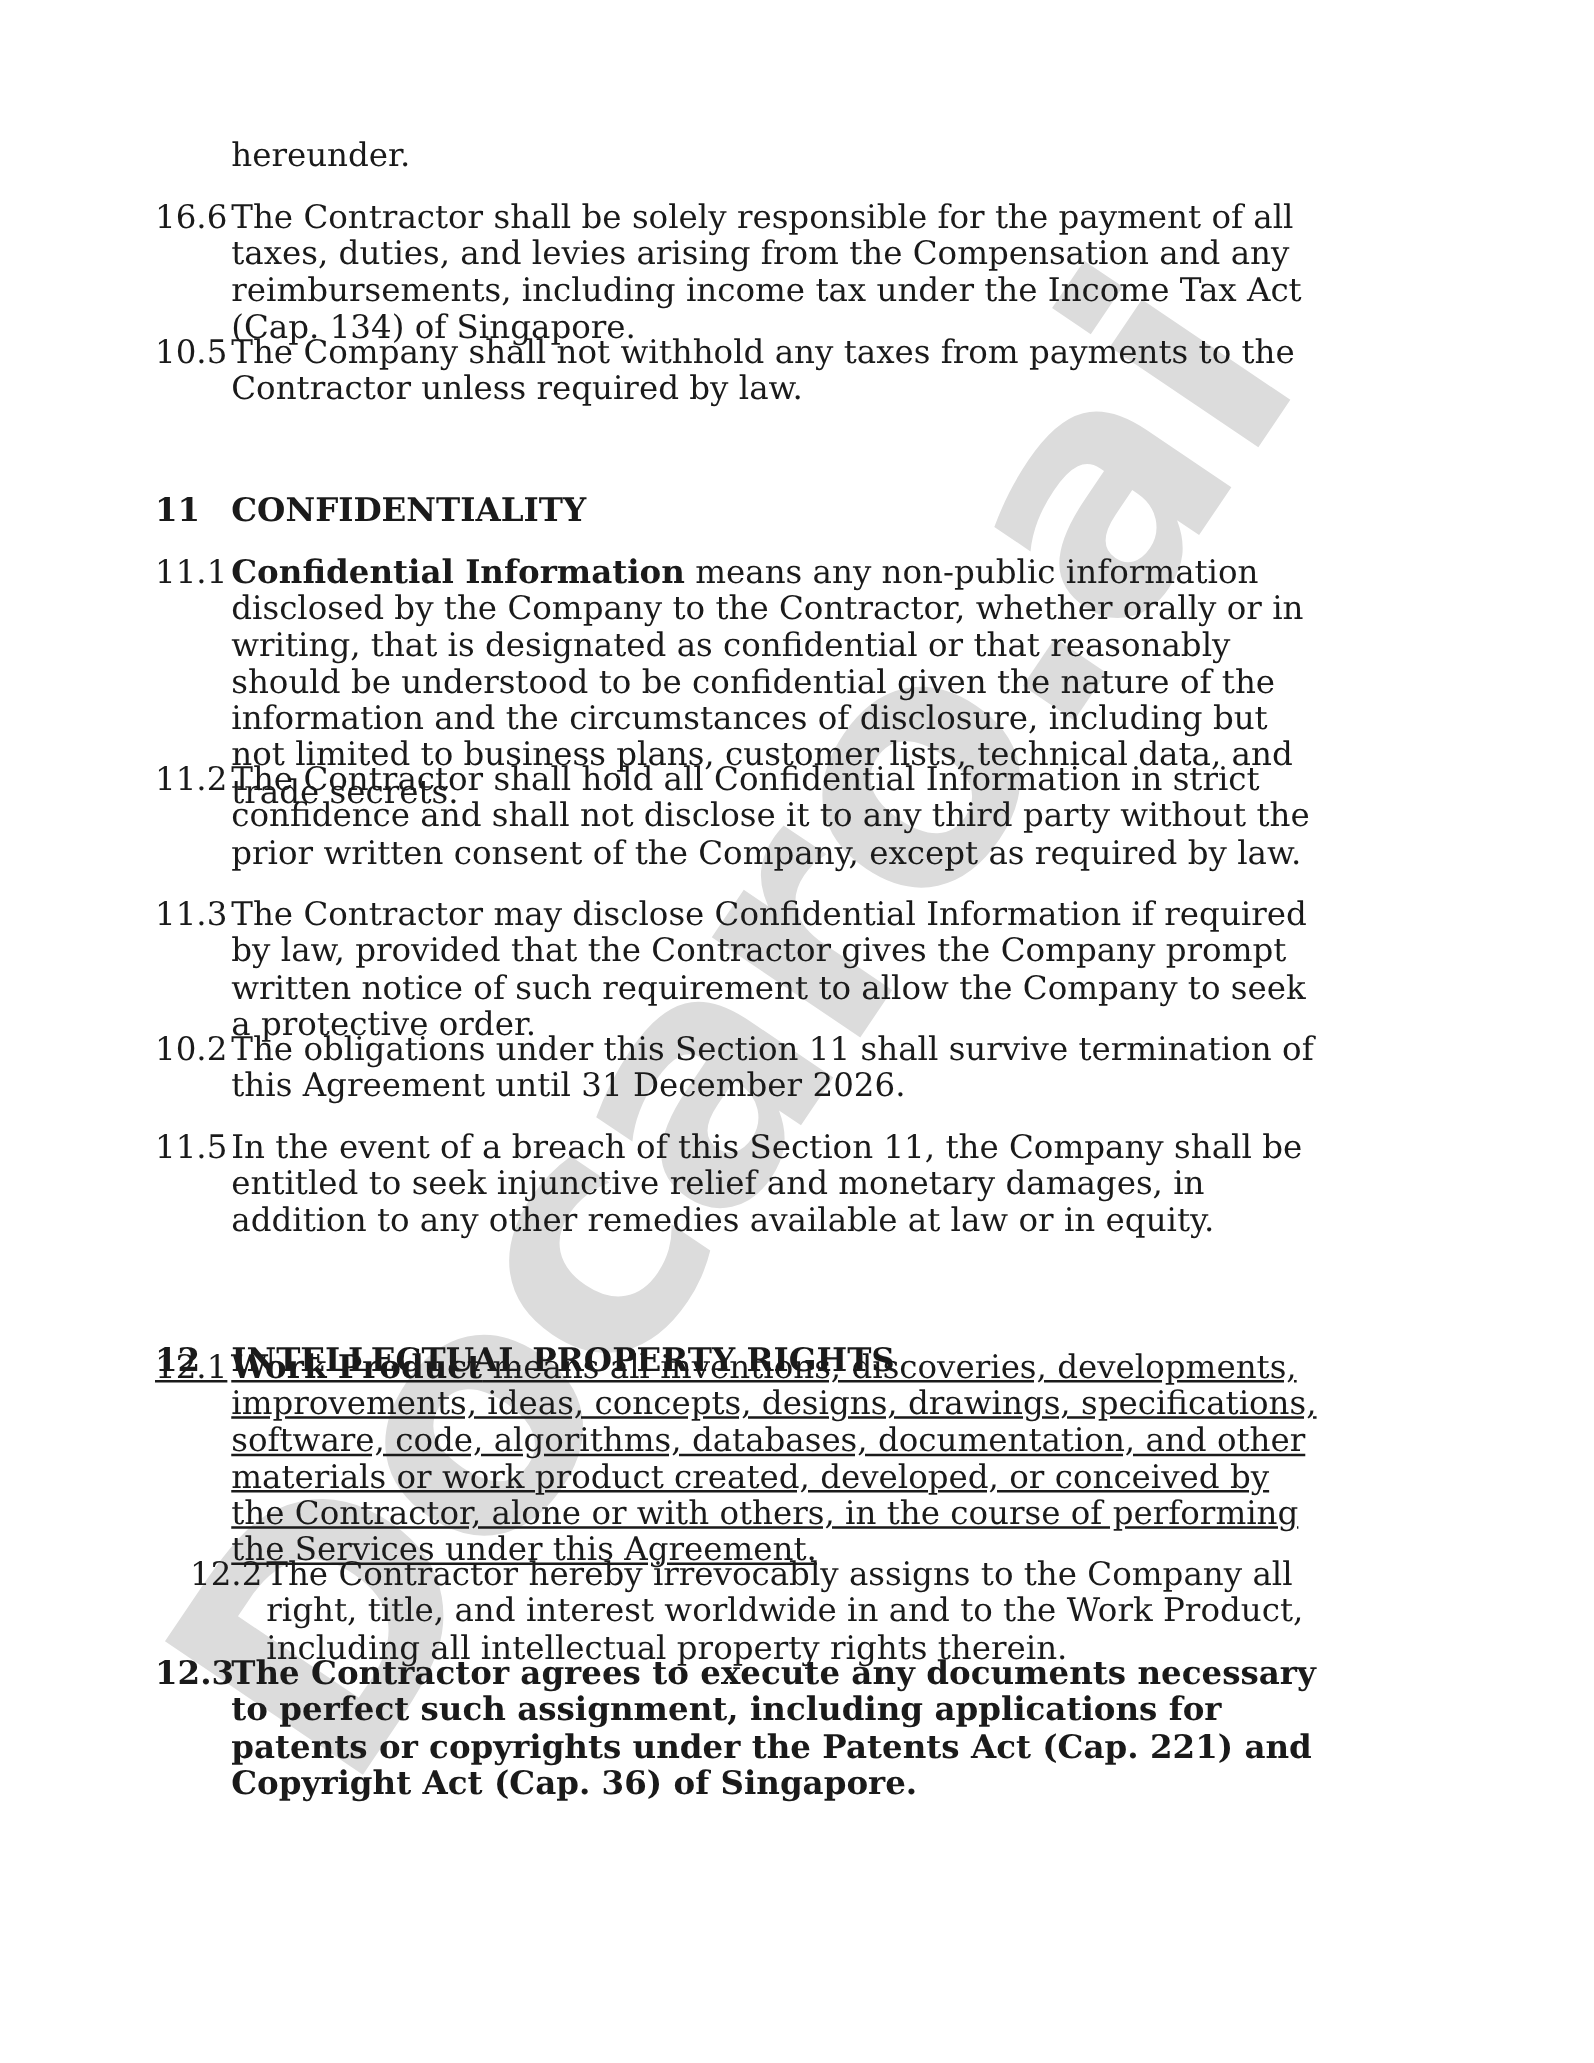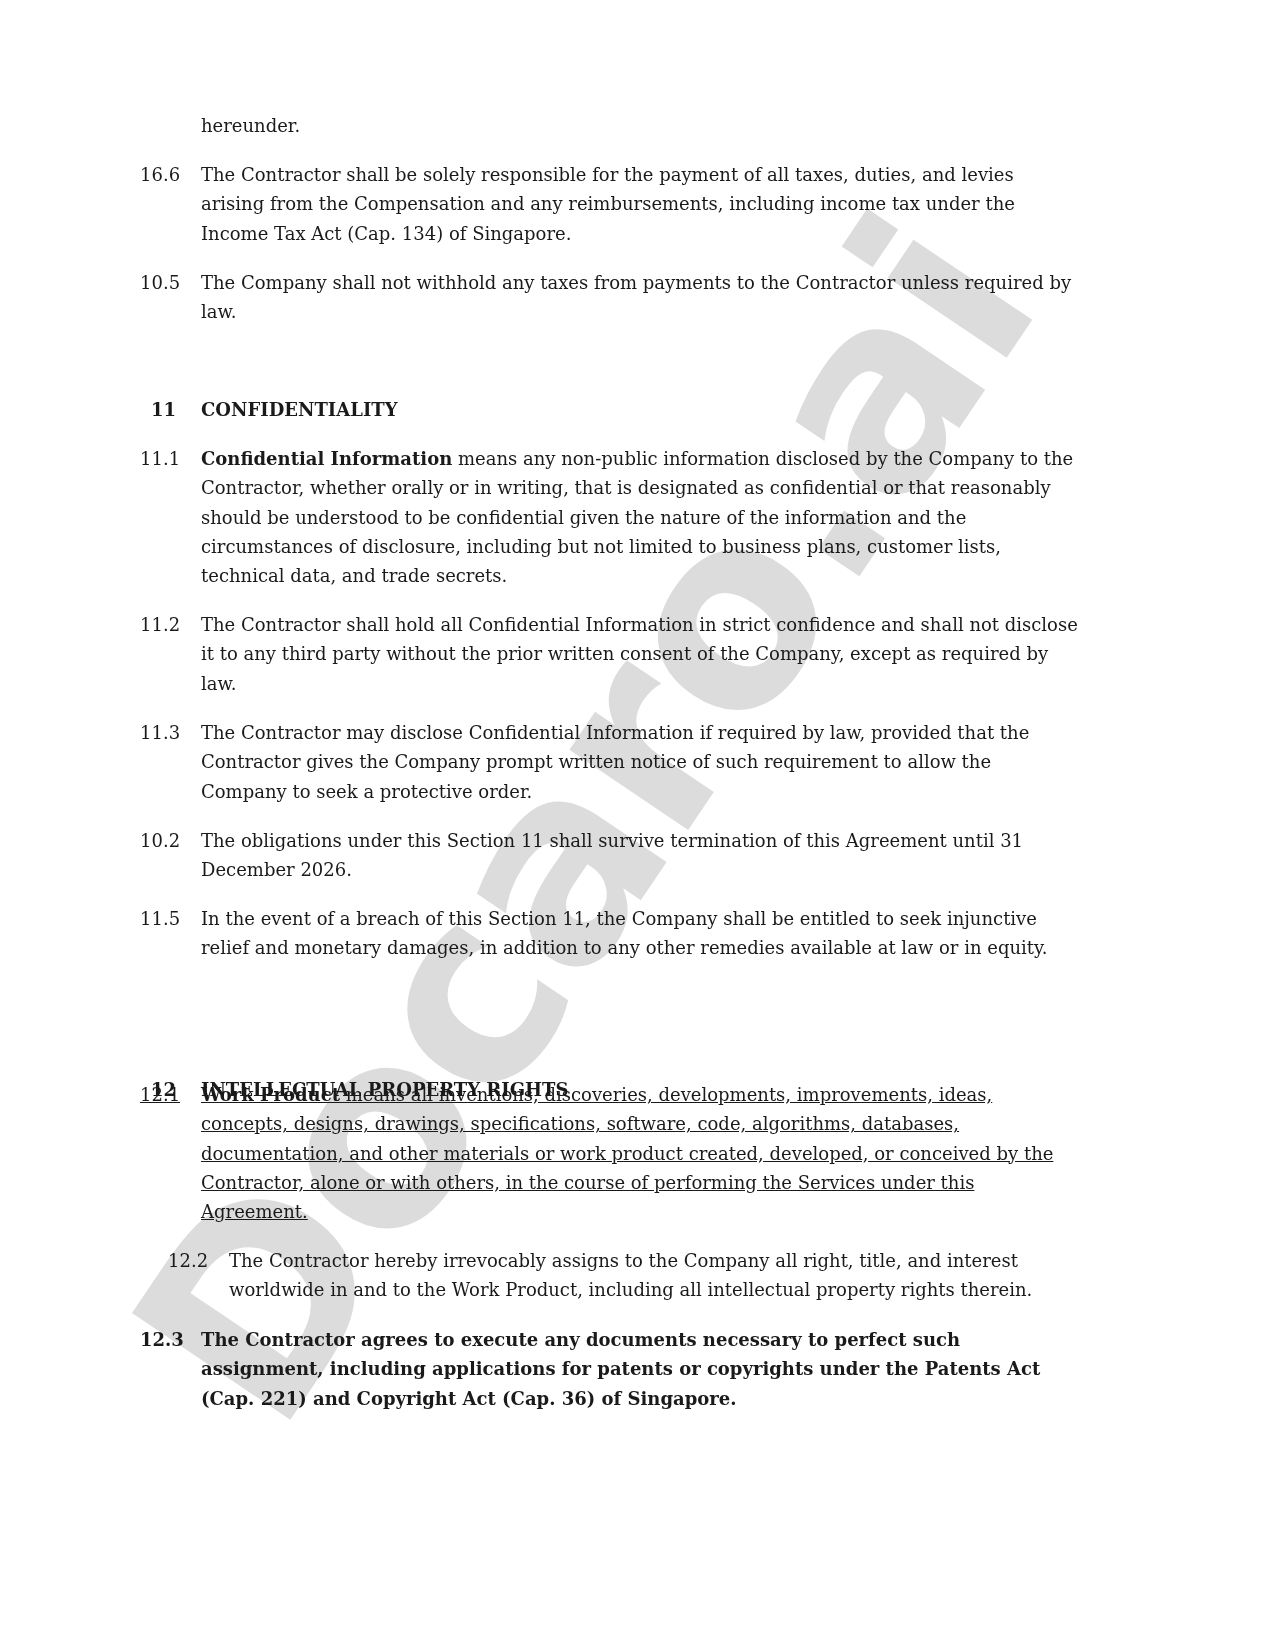--- a/index.html
+++ b/index.html
@@ -38,23 +38,23 @@
     line-height: 1;
   }
   .content {
     position: absolute;
     left: 0; top: 0;
     width: 1275px;
     z-index: 1;
   }
   .block {
     position: absolute;
-    left: 140px;
+    left: 124px;
     width: 940px;
-    font-size: 18px;
+    font-size: 26px;
     line-height: 29.3px;
   }
   .row {
     display: flex;
   }
   .num {
     width: 61px;
     flex: 0 0 61px;
   }
   .txt {

